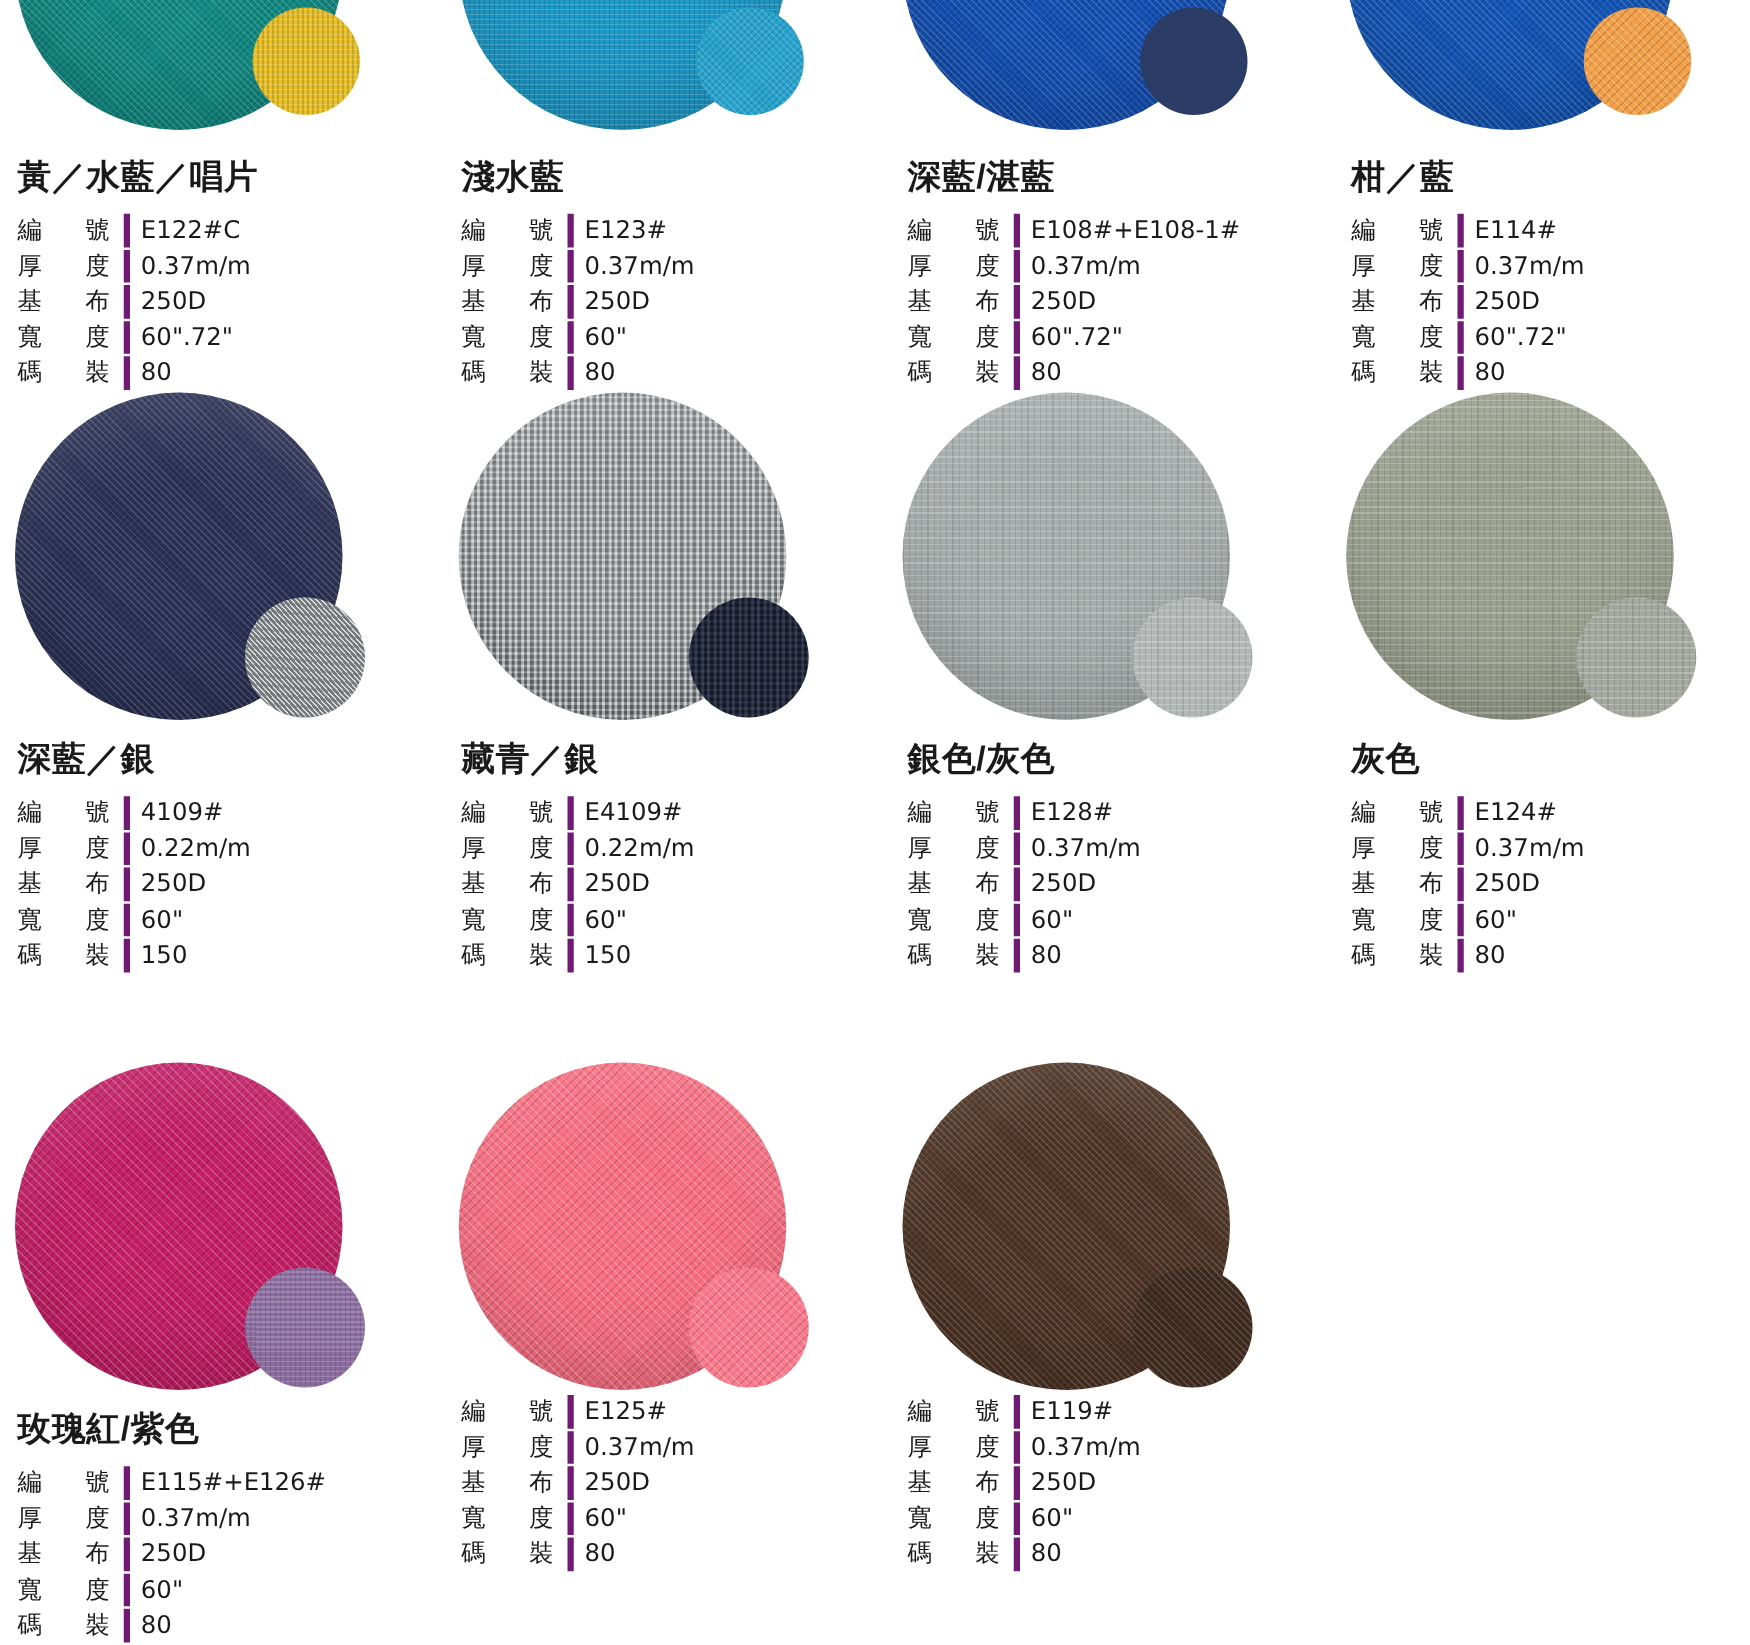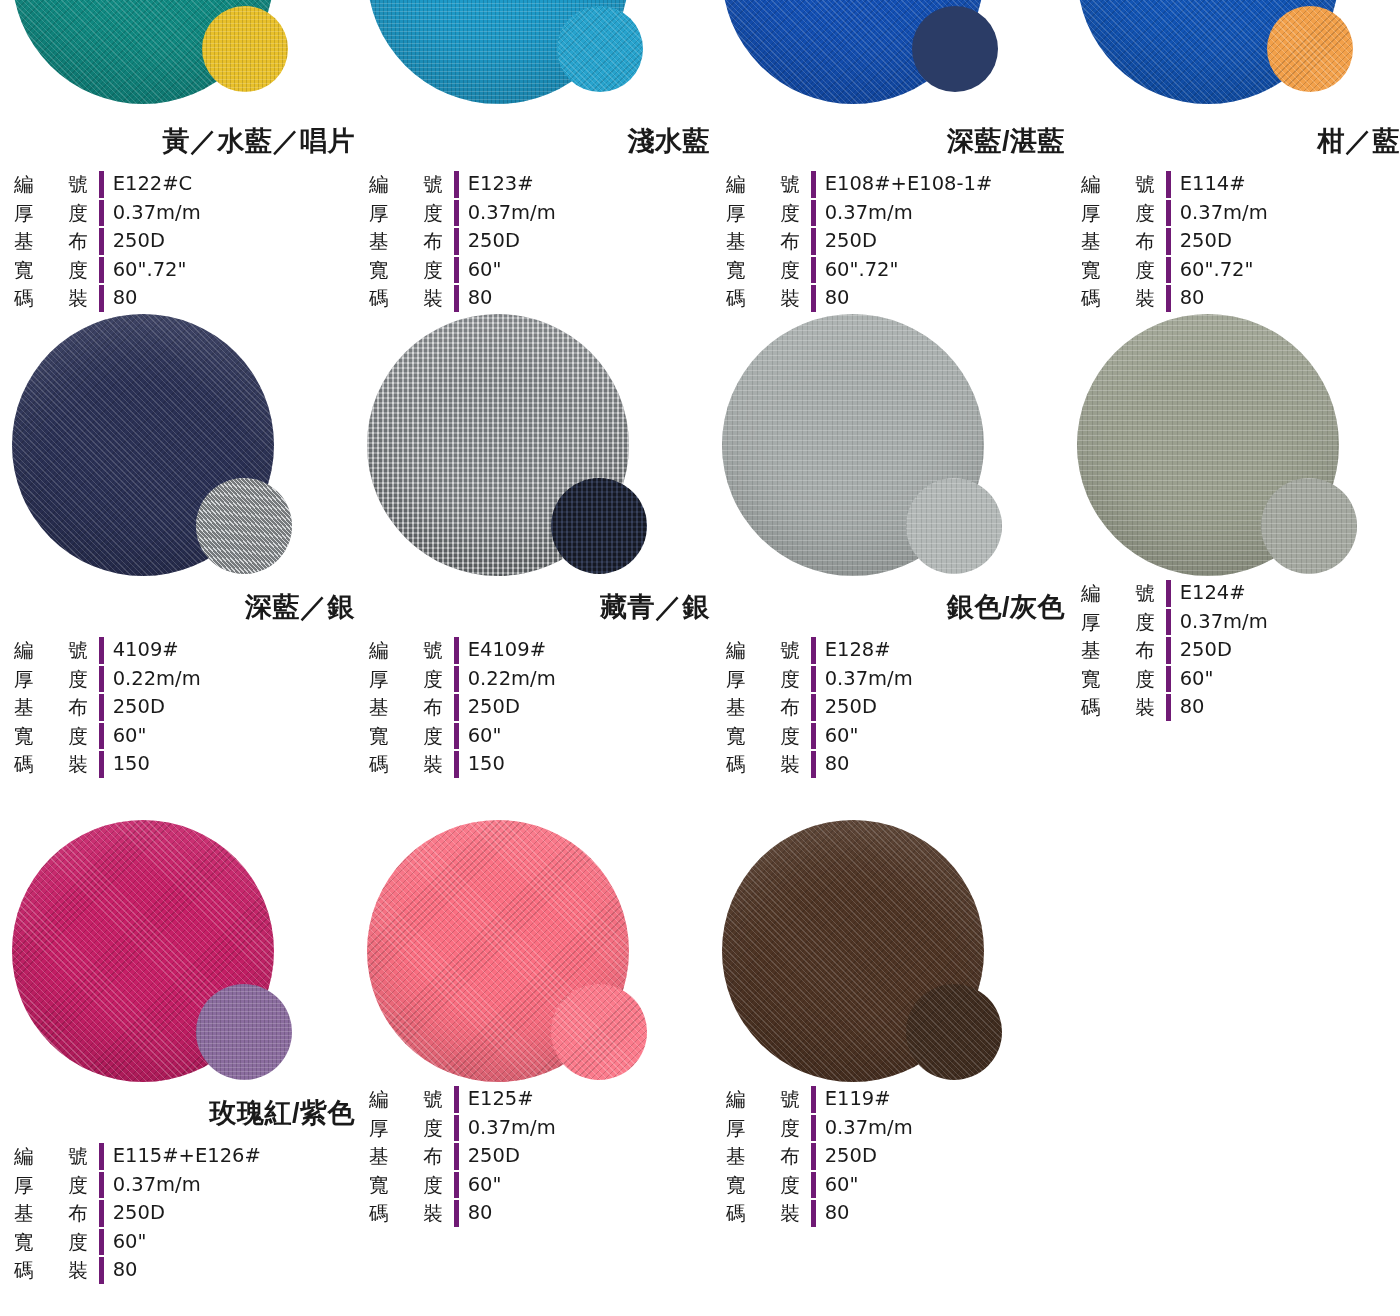--- a/index.html
+++ b/index.html
@@ -25,21 +25,21 @@
   
   .row {
     position: absolute;
     left: 0;
     width: 1400px;
     display: grid;
     grid-template-columns: 355px 355px 355px 335px;
   }
   .row-1 { top: 0; }
   .row-2 { top: 312px; }
-  .row-3 { top: 818px; }
+  .row-3 { top: 848px; }
 
   .card {
     position: relative;
   }
 
   
   .swatch {
     position: relative;
     height: 268px;
   }
@@ -129,21 +129,20 @@
   .info {
     padding: 0 0 0 14px;
   }
   .title {
     font-weight: bold;
     font-size: 27px;
     letter-spacing: .5px;
     line-height: 1;
     margin: 0 0 16px 0;
     white-space: nowrap;
-    text-align: right;
   }
   .row-1 .title { margin-top: 18px; }
   .row-2 .title { margin-top: 14px; }
   .row-3 .title { margin-top: 14px; }
 
   .specs {
     display: grid;
     grid-template-columns: max-content 1fr;
     row-gap: 2px;
     font-size: 19.5px;
@@ -331,20 +330,21 @@
         </div>
       </div>
     </div>
 
     <div class="card col-4">
       <div class="swatch">
         <div class="disc disc-main tex-grid sheen" style="background-color: rgb(155, 160, 143);"></div>
         <div class="disc disc-acc tex-grid" style="background-color: rgb(164, 168, 160);"></div>
       </div>
       <div class="info">
+        <h3 class="title">灰色</h3>
         <div class="specs">
           <div class="spec-key">編號</div>
           <div class="spec-val">E124#</div>
           <div class="spec-key">厚度</div>
           <div class="spec-val">0.37m/m</div>
           <div class="spec-key">基布</div>
           <div class="spec-val">250D</div>
           <div class="spec-key">寬度</div>
           <div class="spec-val">60"</div>
           <div class="spec-key">碼裝</div>

